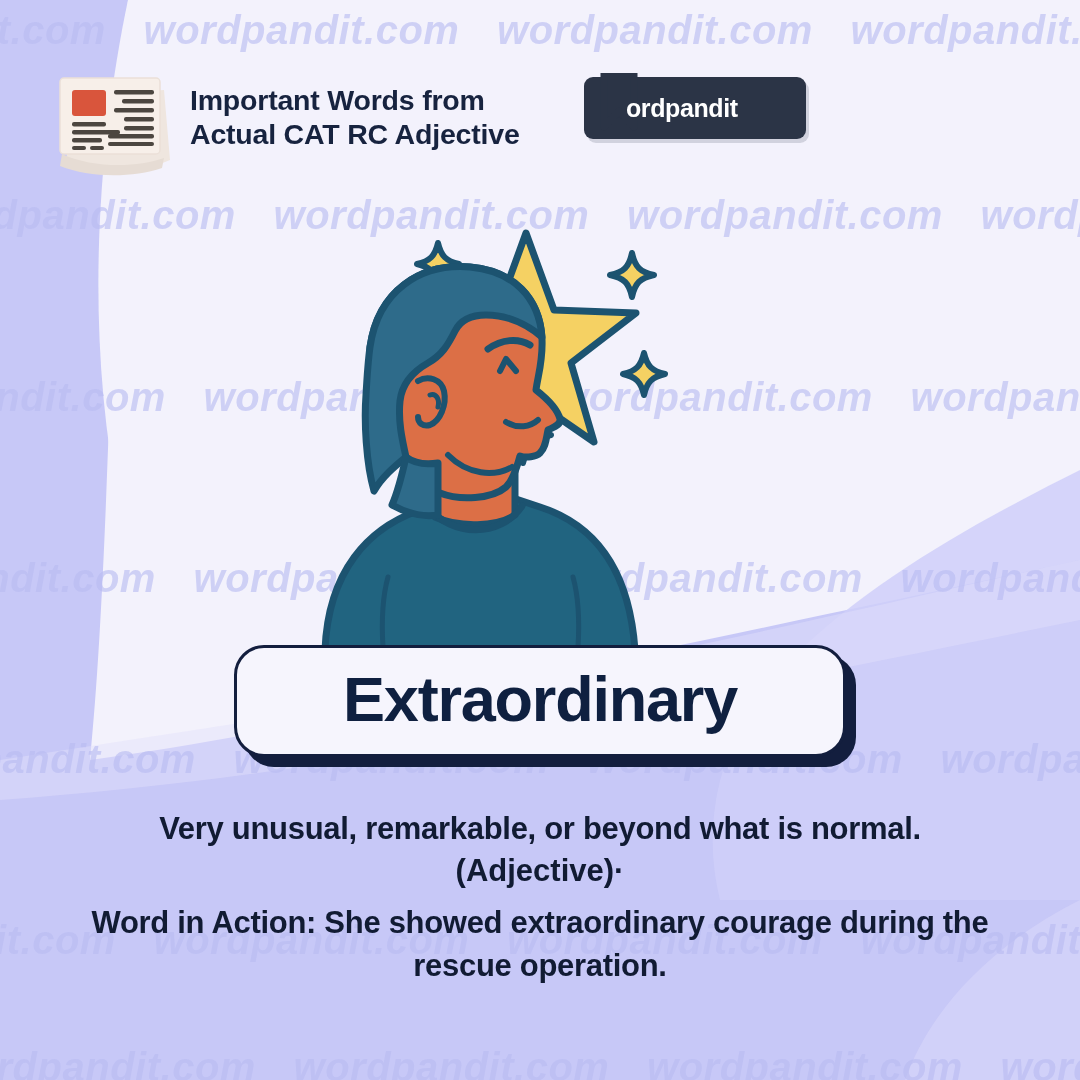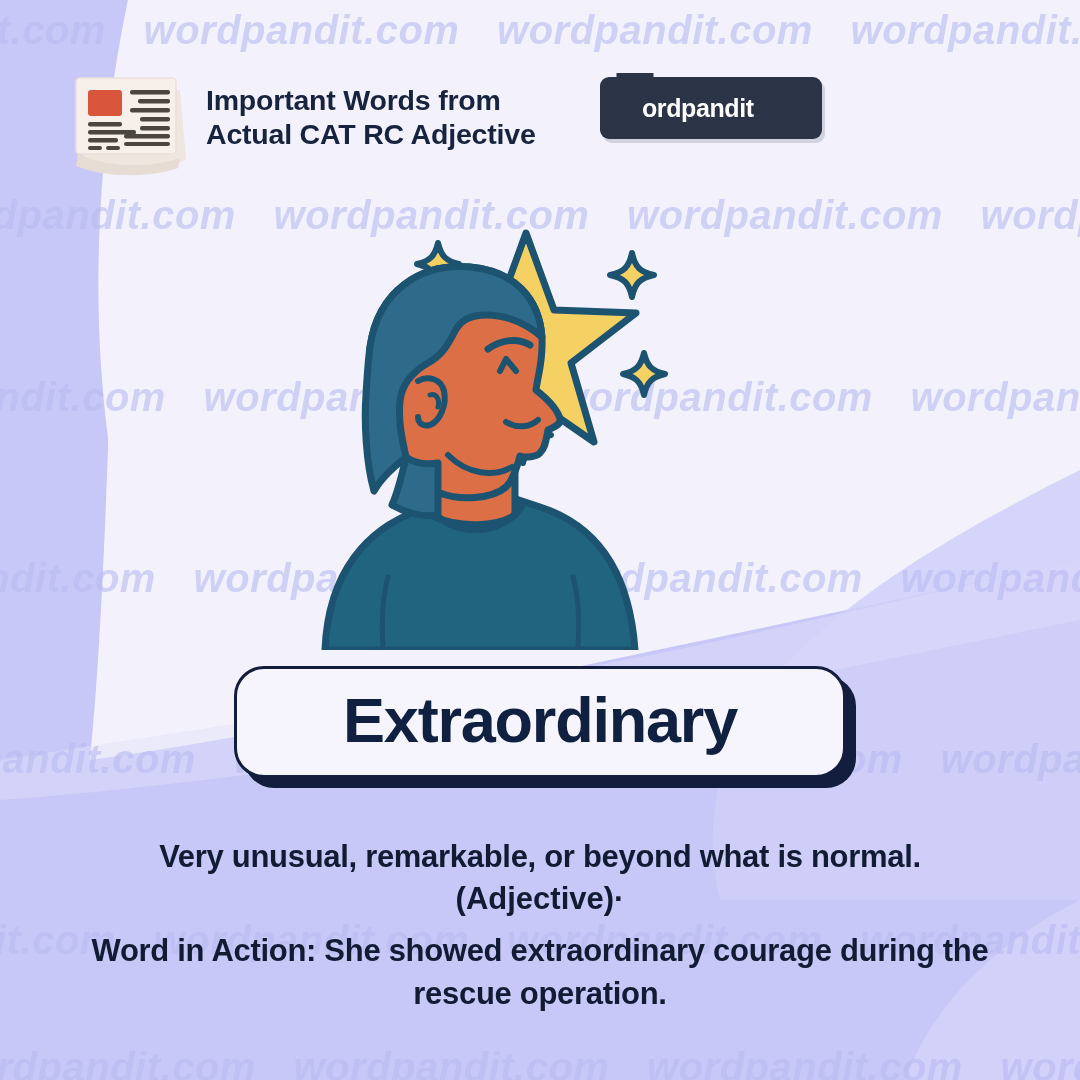--- a/index.html
+++ b/index.html
@@ -38,21 +38,21 @@
     font-size:40px;
     letter-spacing:0.5px;
     color:#B9BCF2;
     opacity:0.62;
   }
   .wm-row span { margin-right:26px;font-style:italic; }
 
   
   .header {
     position:absolute;
-    top:64px; left:16px;
+    top:64px; left:0;
     width:884px; height:110px;
     z-index:10;
   }
   .news-icon {
     position:absolute;
     left:52px; top:4px;
     width:122px; height:108px;
   }
   .news-icon svg { width:100%; height:100%; display:block; }
 
@@ -97,21 +97,21 @@
     position:absolute;
     left:310px; top:225px;
     width:430px; height:425px;
     z-index:6;
   }
   .illustration svg { width:100%; height:100%; display:block; }
 
   
   .word-card-wrap {
     position:absolute;
-    left:234px; top:666px;
+    left:234px; top:645px;
     width:612px; height:112px;
     z-index:8;
     padding-left:8px;
   }
   .word-card-shadow {
     position:absolute;
     left:10px; top:10px;
     width:612px; height:112px;
     background:#131E3E;
     border-radius:30px;
@@ -137,21 +137,20 @@
   }
 
   
   .definition {
     position:absolute;
     left:30px; top:808px;
     width:1020px;
     text-align:center;
     z-index:8;
     color:#111B33;
-    margin-top:28px;
   }
   .def-line {
     font-size:31px;
     font-weight:700;
     line-height:1.36;
     letter-spacing:-0.3px;
   }
   .def-pos { font-size:31px; font-weight:700; line-height:1.36; }
   .usage {
     margin-top:10px;

